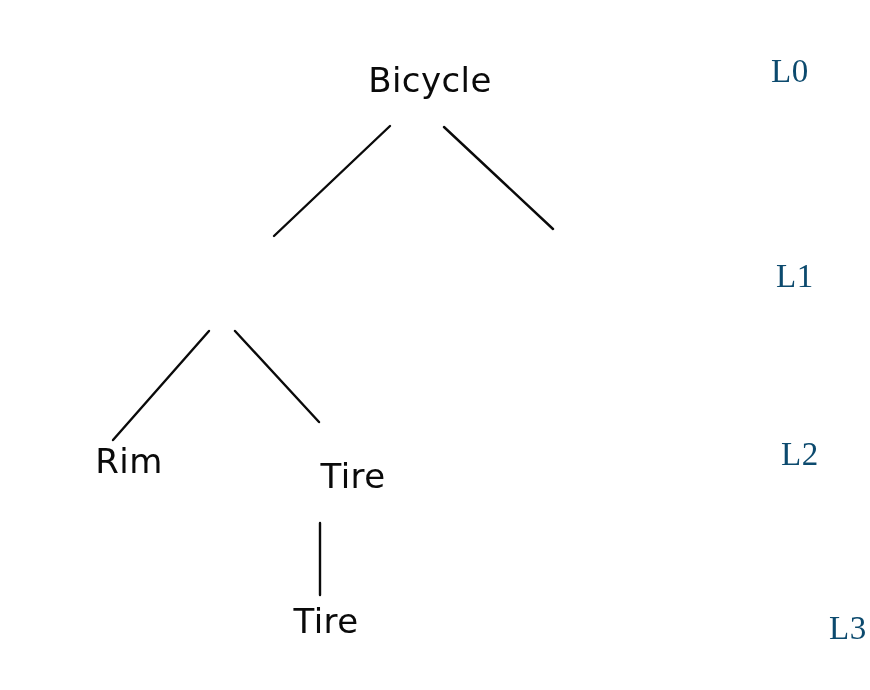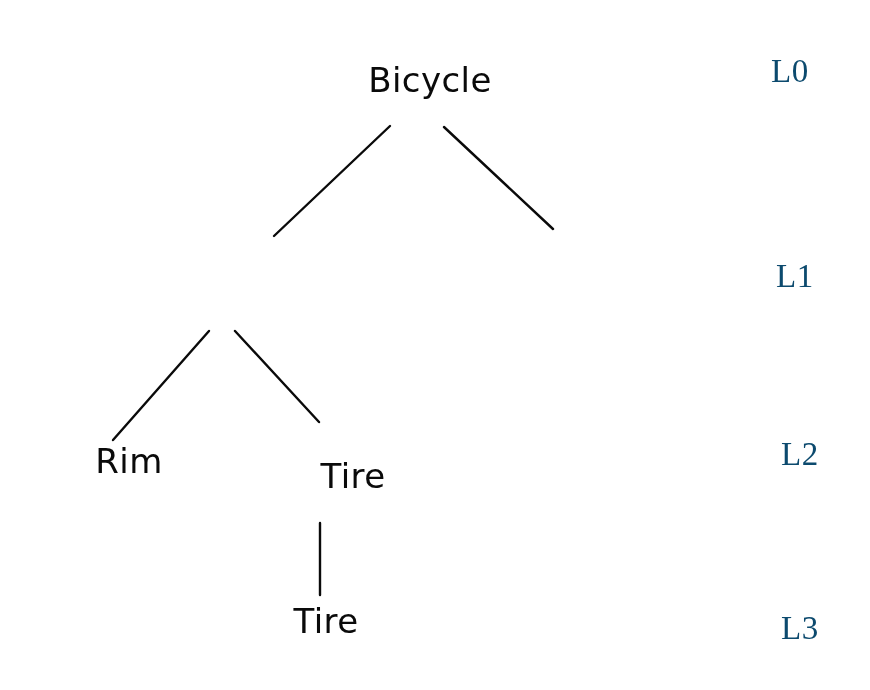--- a/index.html
+++ b/index.html
@@ -65,15 +65,15 @@
   </svg>
 
   <div class="node-label" style="left: 430px; top: 63px;">Bicycle</div>
   <div class="node-label" style="left: 129px; top: 444px;">Rim</div>
   <div class="node-label" style="left: 329px; top: 459px; margin-left: 24px;">Tire</div>
   <div class="node-label" style="left: 326px; top: 604px;">Tire</div>
 
   <div class="level-label" style="left: 790px; top: 55px;">L0</div>
   <div class="level-label" style="left: 795px; top: 260px;">L1</div>
   <div class="level-label" style="left: 800px; top: 438px;">L2</div>
-  <div class="level-label" style="left: 800px; top: 612px;">L3</div>
+  <div class="level-label" style="left: 848px; top: 612px;">L3</div>
 
 </div>
 
 </body></html>

